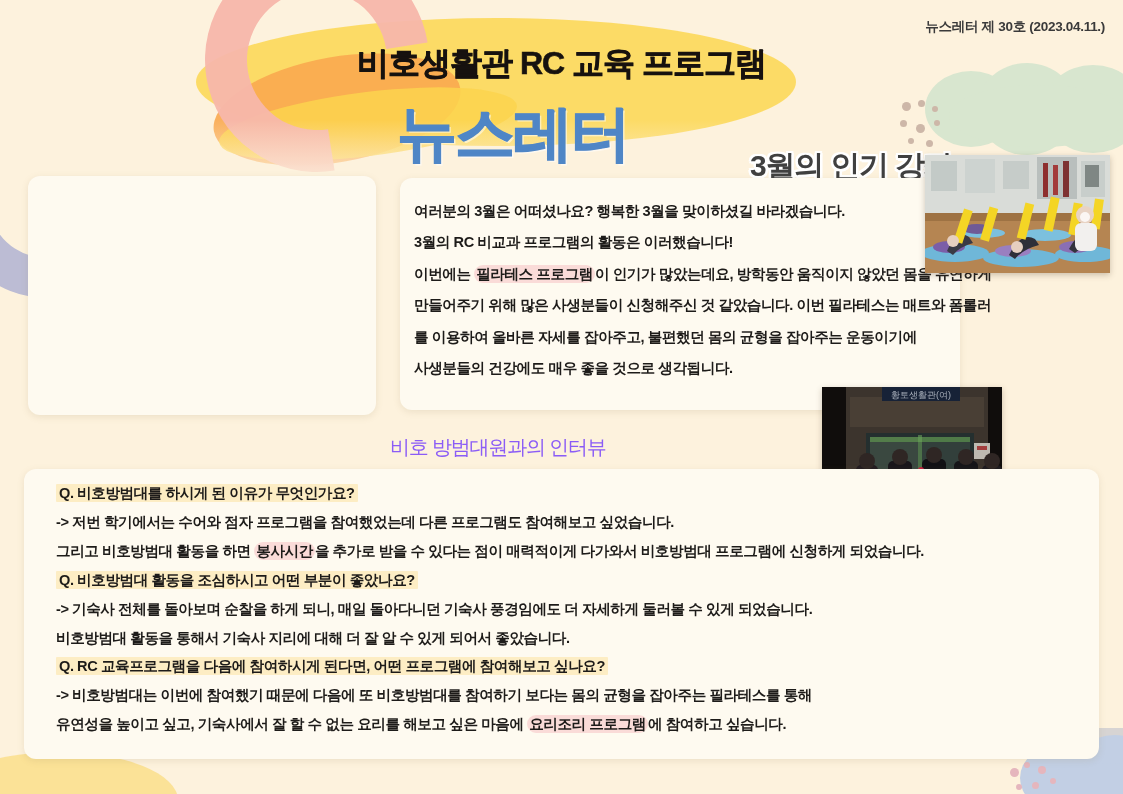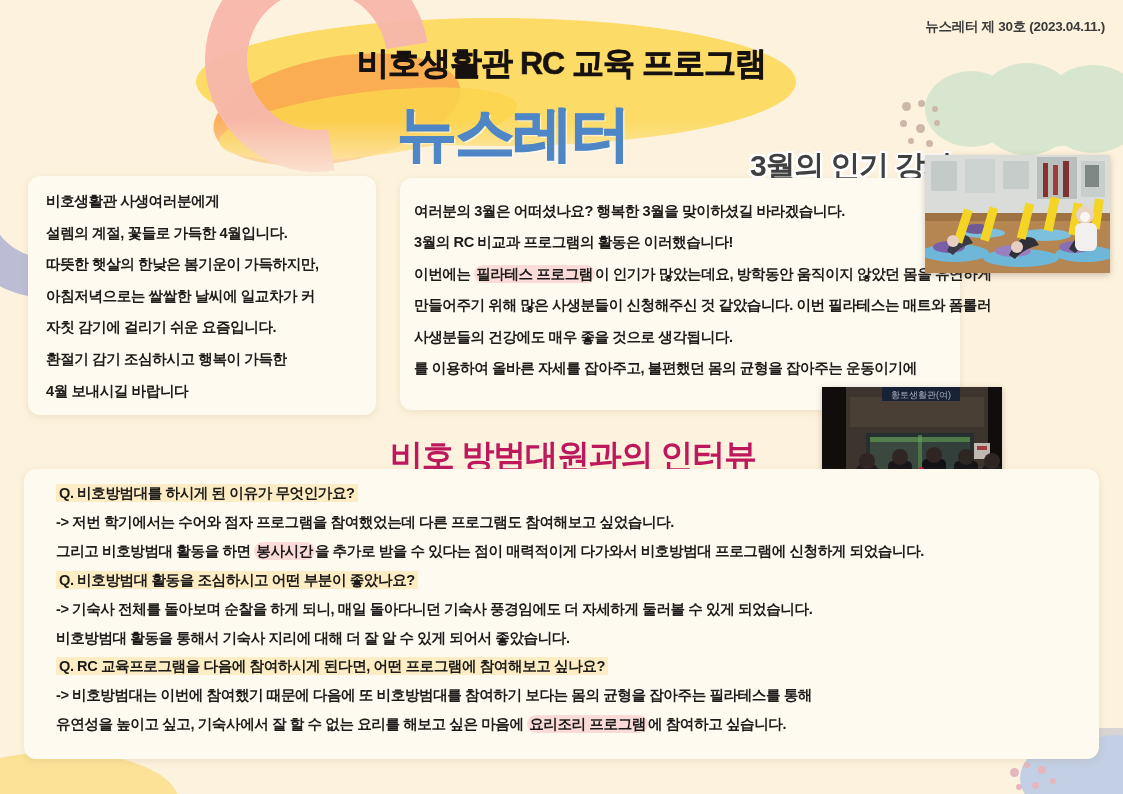--- a/index.html
+++ b/index.html
@@ -176,22 +176,22 @@
   }
   .mark-yellow {
     background: #fdedc4;
     padding: 1px 3px;
     border-radius: 1px;
   }
 
   
   .interview-title {
     position: absolute; left: 390px; top: 434px;
-    font-size: 33px; font-weight: 700; letter-spacing: -1.2px;
-    color: #be185d;
+    font-size: 20px; font-weight: 400; letter-spacing: -1.2px;
+    color: #8b5cf6;
   }
   .qa-block { left: 56px; top: 479px; line-height: 28.9px; }
   .qa-block .q { font-weight: 700; }
   .qa-block .a { font-weight: 700; }
 
   
   .photo {
     position: absolute;
     overflow: hidden;
     box-shadow: 0 2px 6px rgba(90,70,50,.3);
@@ -247,38 +247,29 @@
     <i style="left:22px; top:20px; width:7px; height:7px;"></i>
     <i style="left:40px; top:16px; width:6px; height:6px;"></i>
   </div>
 
   <div class="issue-line">뉴스레터 제 30호 (2023.04.11.)</div>
   <div class="title-main">비호생활관 RC 교육 프로그램</div>
   <div class="title-sub">뉴스레터</div>
   <div class="section-popular">3월의 인기 강좌</div>
 
   <div class="card card-greeting"></div>
-  <div class="body-text greeting-text">
-    <div class="lead">비호생활관 사생여러분에게</div>
-    <div>설렘의 계절, 꽃들로 가득한 4월입니다.</div>
-    <div>따뜻한 햇살의 한낮은 봄기운이 가득하지만,</div>
-    <div>아침저녁으로는 쌀쌀한 날씨에 일교차가 커</div>
-    <div>자칫 감기에 걸리기 쉬운 요즘입니다.</div>
-    <div>환절기 감기 조심하시고 행복이 가득한</div>
-    <div>4월 보내시길 바랍니다</div>
-  </div>
 
   <div class="card card-popular"></div>
   <div class="body-text popular-text">
     <div>여러분의 3월은 어떠셨나요? 행복한 3월을 맞이하셨길 바라겠습니다.</div>
     <div class="bold">3월의 RC 비교과 프로그램의 활동은 이러했습니다!</div>
     <div><span>이번에는 </span><span class="mark-pink">필라테스 프로그램</span><span>이 인기가 많았는데요, 방학동안 움직이지 않았던 몸을 유연하게</span></div>
     <div>만들어주기 위해 많은 사생분들이 신청해주신 것 같았습니다. 이번 필라테스는 매트와 폼롤러</div>
+    <div>를 이용하여 올바른 자세를 잡아주고, 불편했던 몸의 균형을 잡아주는 운동이기에</div>
     <div>사생분들의 건강에도 매우 좋을 것으로 생각됩니다.</div>
-    <div>를 이용하여 올바른 자세를 잡아주고, 불편했던 몸의 균형을 잡아주는 운동이기에</div>
   </div>
 
   <div class="photo photo-pilates">
     <svg viewBox="0 0 185 118" preserveAspectRatio="none">
       <rect x="0" y="0" width="185" height="70" fill="#d9dcd8"></rect>
       <rect x="0" y="62" width="185" height="56" fill="#b58552"></rect>
       <rect x="0" y="58" width="185" height="8" fill="#9e7243"></rect>
       <rect x="6" y="6" width="26" height="30" fill="#c3cac7"></rect>
       <rect x="40" y="4" width="30" height="34" fill="#cdd3d0"></rect>
       <rect x="78" y="6" width="26" height="28" fill="#c6ccc9"></rect>

